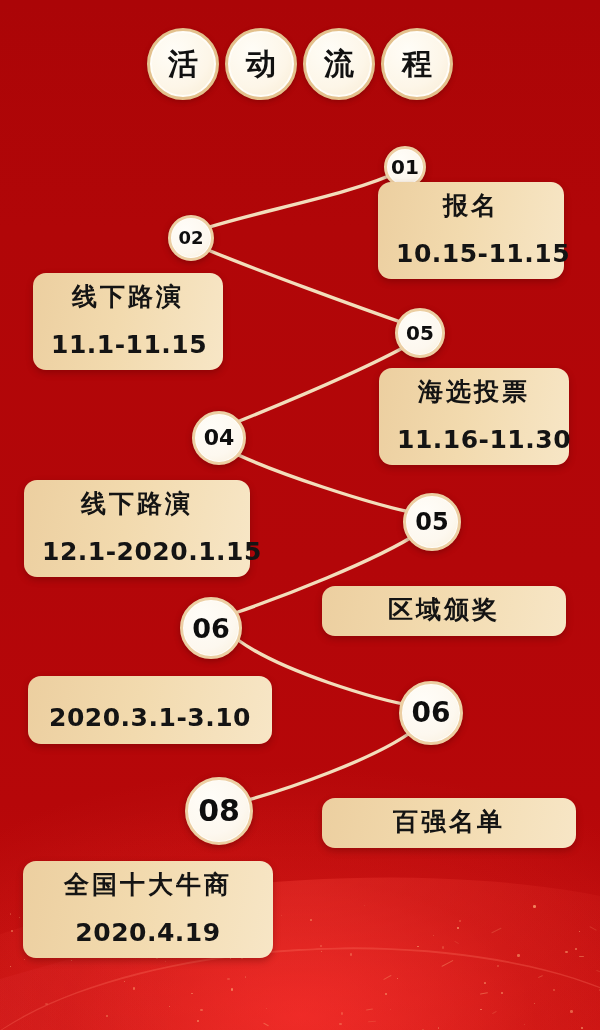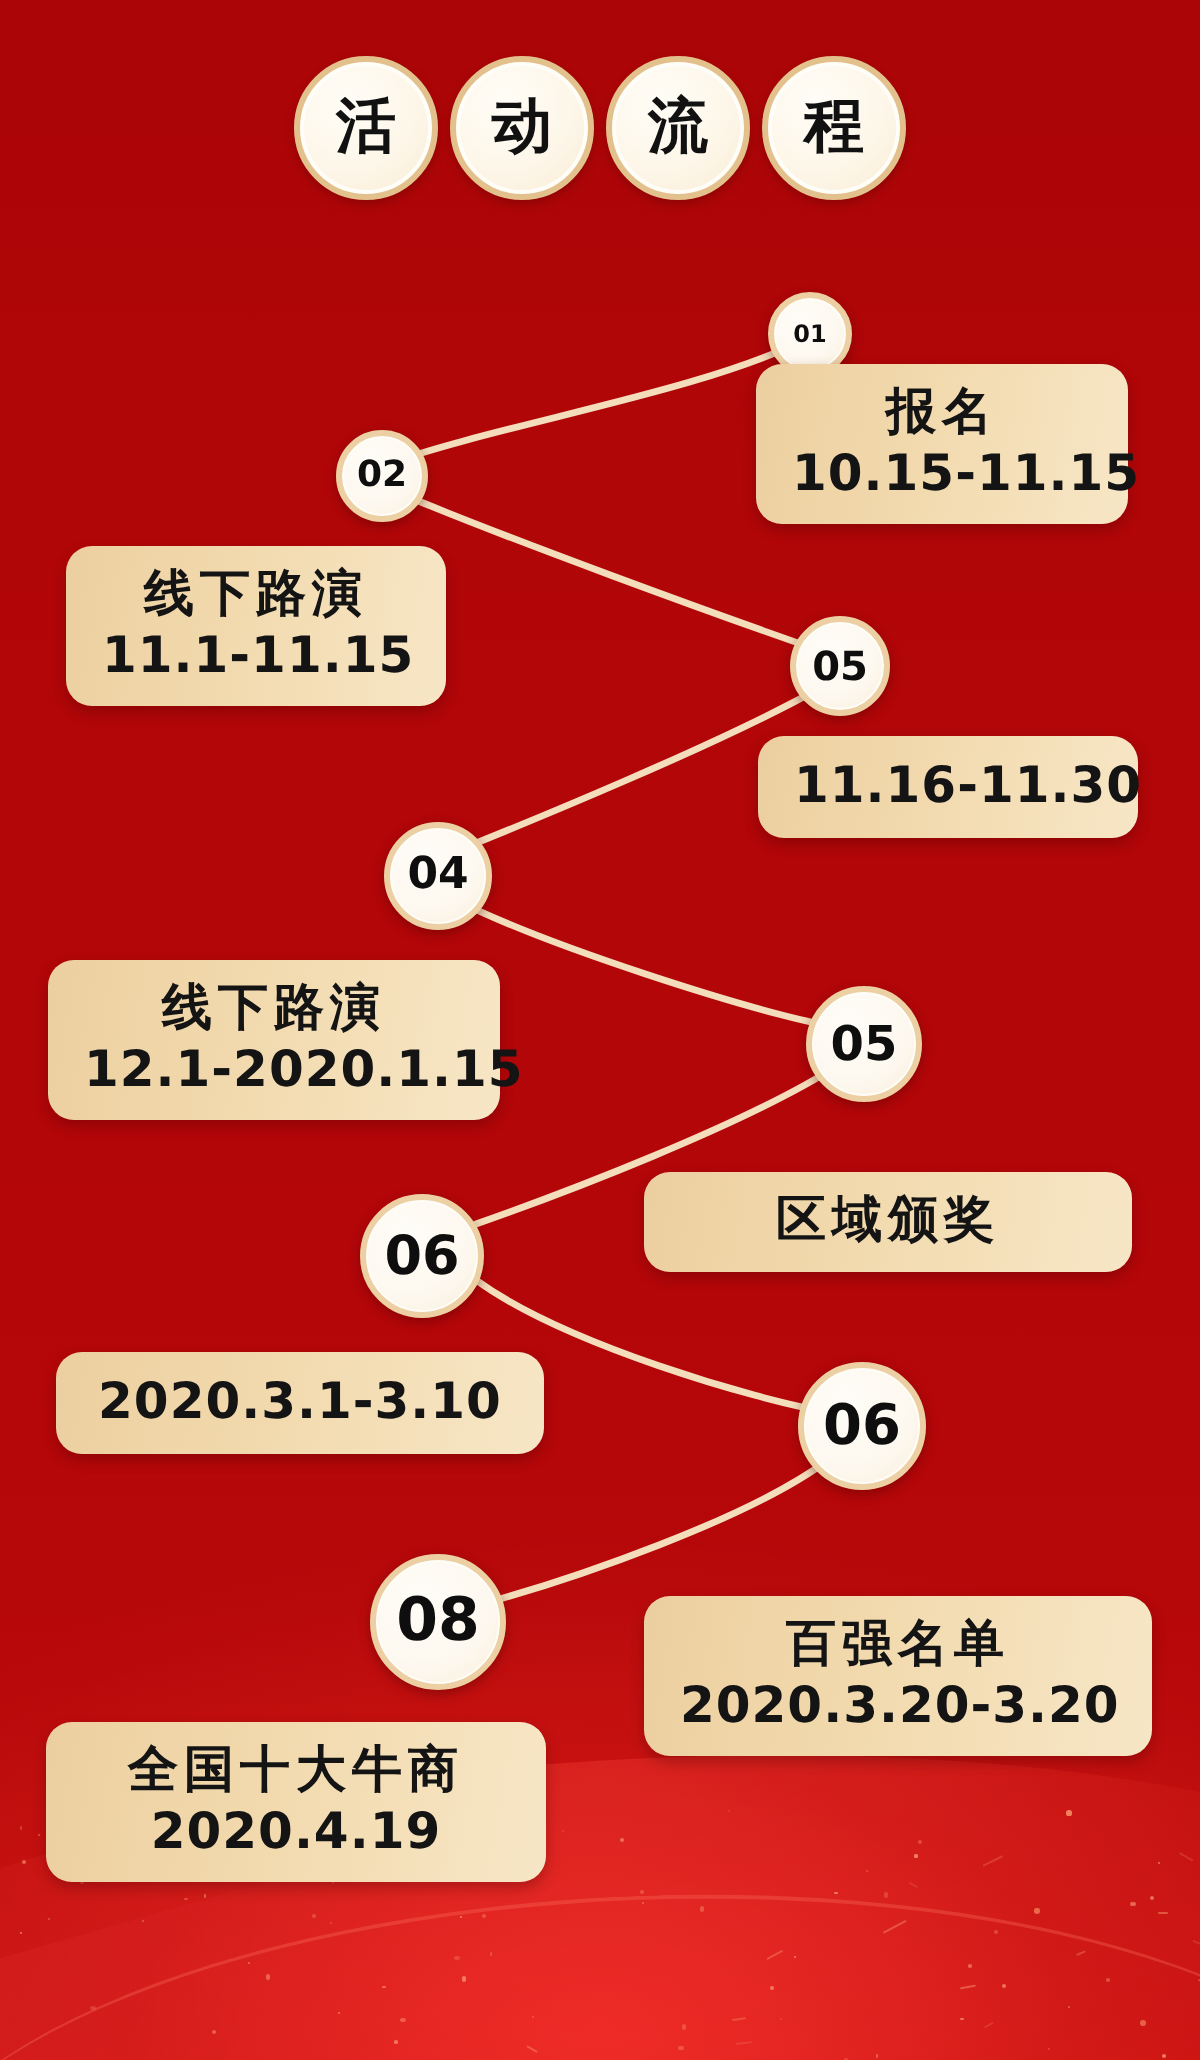--- a/index.html
+++ b/index.html
@@ -79,21 +79,21 @@
     text-align:center;
     color:#141414;
     box-sizing:border-box;
   }
   .card .t1{
     font-size:25px;font-weight:bold;letter-spacing:3px;
     line-height:1.18;white-space:nowrap;
   }
   .card .t2{
     font-size:25px;font-weight:bold;letter-spacing:0.5px;
-    line-height:1.18;white-space:nowrap;margin-top:1px;
+    line-height:1.18;white-space:nowrap;margin-top:18px;
   }
 </style>
 </head>
 <body>
 
 <div id="poster">
 
   <div class="swoosh a"></div>
   <div class="swoosh c"></div>
   <div class="swoosh b"></div>
@@ -196,21 +196,21 @@
       <path d="M402,170 C350,196 250,212 194,232"></path>
       <path d="M196,245 C250,268 360,308 412,326"></path>
       <path d="M410,344 C360,372 262,412 222,428"></path>
       <path d="M224,448 C270,472 376,506 420,514"></path>
       <path d="M420,532 C374,562 278,598 238,612"></path>
       <path d="M238,640 C282,672 378,700 414,706"></path>
       <path d="M414,730 C374,760 284,790 248,800"></path>
     </g>
   </svg>
 
-  <div class="node" style="left:384px;top:146px;width:36px;height:36px;font-size:12px;">
+  <div class="node" style="left:384px;top:146px;width:36px;height:36px;font-size:20px;">
     <span>01</span>
   </div>
   <div class="node" style="left:168px;top:215px;width:40px;height:40px;font-size:18px;">
     <span>02</span>
   </div>
   <div class="node" style="left:395px;top:308px;width:44px;height:44px;font-size:20px;">
     <span>05</span>
   </div>
   <div class="node" style="left:192px;top:411px;width:48px;height:48px;font-size:22px;">
     <span>04</span>
@@ -232,39 +232,39 @@
     <div class="t1">报名</div>
     <div class="t2">10.15-11.15</div>
   </div>
 
   <div class="card" style="left:33px;top:273px;width:190px;">
     <div class="t1">线下路演</div>
     <div class="t2">11.1-11.15</div>
   </div>
 
   <div class="card" style="left:379px;top:368px;width:190px;">
+    <div class="t1">海选投票</div>
     <div class="t2">11.16-11.30</div>
   </div>
 
   <div class="card" style="left:24px;top:480px;width:226px;">
     <div class="t1">线下路演</div>
     <div class="t2">12.1-2020.1.15</div>
   </div>
 
   <div class="card" style="left:322px;top:586px;width:244px;">
     <div class="t1">区域颁奖</div>
   </div>
 
   <div class="card" style="left:28px;top:676px;width:244px;">
     <div class="t2">2020.3.1-3.10</div>
   </div>
 
   <div class="card" style="left:322px;top:798px;width:254px;">
     <div class="t1">百强名单</div>
-    <div class="t2">2020.3.20-3.20</div>
   </div>
 
   <div class="card" style="left:23px;top:861px;width:250px;">
     <div class="t1">全国十大牛商</div>
     <div class="t2">2020.4.19</div>
   </div>
 
 </div>
 
 </body></html>

